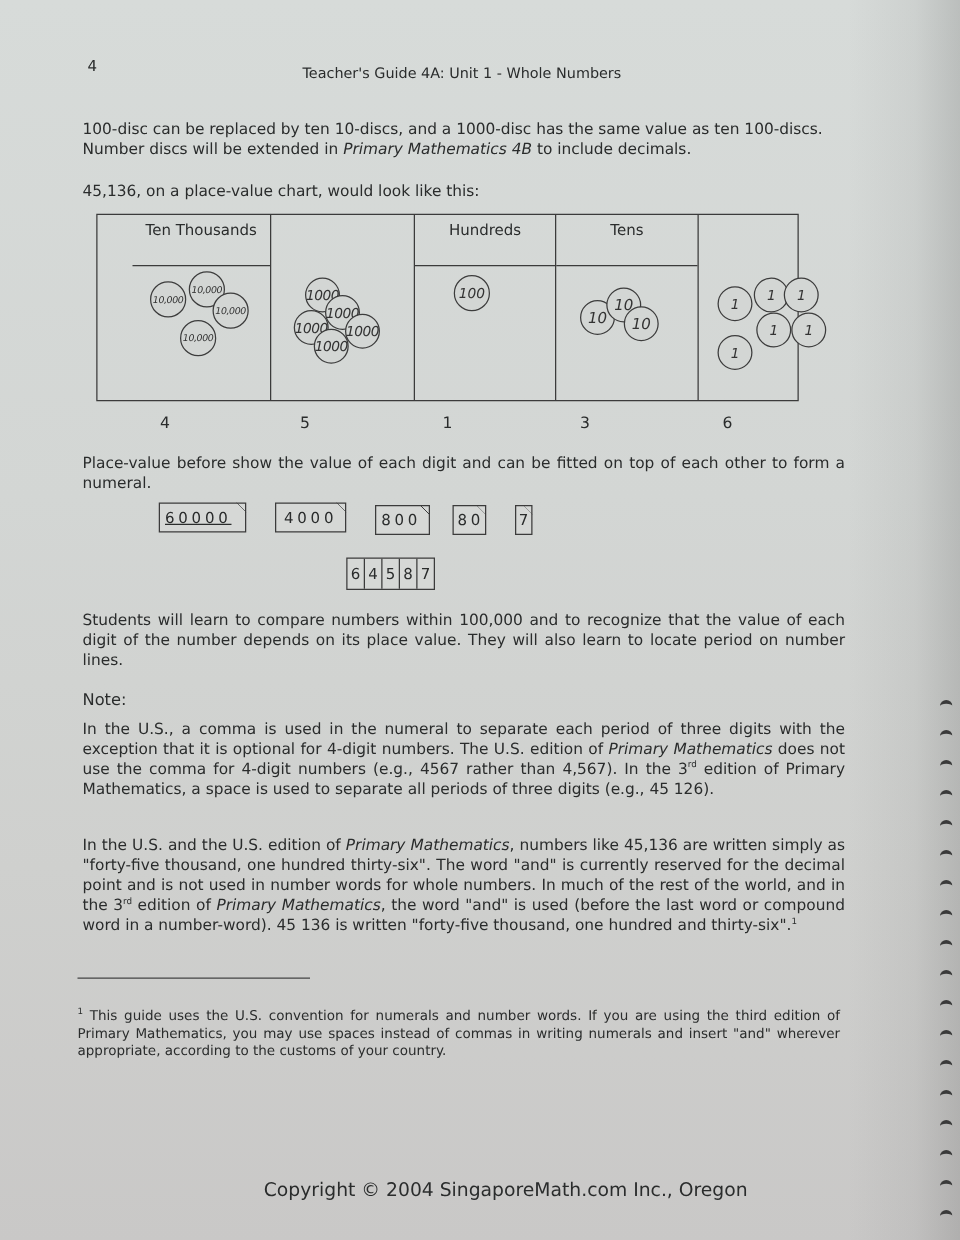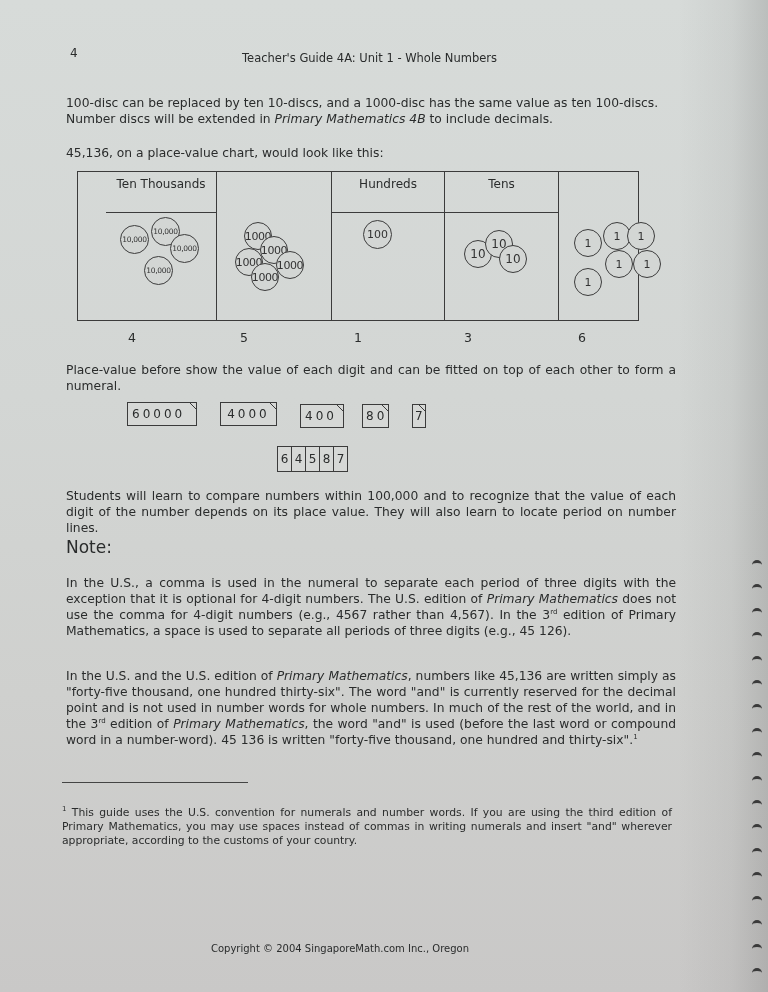--- a/index.html
+++ b/index.html
@@ -34,21 +34,21 @@
   }
   .pv-col { border-right:1.3px solid #3b3b3b; position:relative; }
   .pv-col:last-child { border-right:none; }
   .pv-head {
     height:41px; border-bottom:1.3px solid #3b3b3b; text-align:center;
     font-size:12px; line-height:15px; padding-top:5px; box-sizing:border-box;
   }
   .disc {
     position:absolute; border:1.4px solid #3c3c3c; border-radius:50%;
     background:#d3d6d4; display:flex; align-items:center; justify-content:center;
-    font-size:10px; color:#333; box-sizing:border-box;
+    font-size:10px; color:#333; box-sizing:border-box;font-style:italic;
   }
   .disc.d10k { width:29px; height:29px; font-size:7.5px; letter-spacing:-0.3px; }
   .disc.d1k { width:28px; height:28px; font-size:11px; letter-spacing:-0.4px; }
   .disc.d100 { width:29px; height:29px; font-size:11px; }
   .disc.d10 { width:28px; height:28px; font-size:12px; }
   .disc.d1 { width:28px; height:28px; font-size:11px; }
   .pv-digit { position:absolute; top:330px; font-size:12.5px; }
   
   .card {
     position:absolute; border:1.3px solid #3b3b3b; background:#d6d8d6;
@@ -56,24 +56,24 @@
     height:24px; line-height:18px;
   }
   .card::after {
     content:""; position:absolute; right:-1px; top:-1px; width:8px; height:8px;
     background:linear-gradient(45deg, transparent 48%, #3b3b3b 50%, transparent 54%);
   }
   .card-stack { position:absolute; left:277px; top:446px; display:flex; height:26px;
     border:1.3px solid #3b3b3b; box-sizing:border-box; background:#d6d8d6; }
   .card-stack span { width:13px; border-right:1.2px solid #3b3b3b; text-align:center; font-size:12px; line-height:24px; }
   .card-stack span:last-child { border-right:none; }
-  .note-label { position:absolute; left:66px; top:537px; font-size:17px; }
+  .note-label { position:absolute; left:66px; top:553px; font-size:13px; }
   .fn-rule { position:absolute; left:62px; top:782px; width:186px; border-top:1px solid #444; }
   .footnote { position:absolute; left:62px; top:790px; width:610px; font-size:10.8px; line-height:14px; text-align:justify;margin-top:16px; }
-  .copyright { position:absolute; left:211px; top:943px; font-size:10px; }
+  .copyright { position:absolute; left:211px; top:943px; font-size:15px; }
 </style>
 </head>
 <body>
 
 <div class="page">
   <div class="shade-right"></div>
   <div class="spiral">
     <span></span>
       <span></span>
       <span></span>
@@ -138,23 +138,23 @@
     </div>
   </div>
   <div class="pv-digit" style="left:128px;">4</div>
   <div class="pv-digit" style="left:240px;">5</div>
   <div class="pv-digit" style="left:354px;">1</div>
   <div class="pv-digit" style="left:464px;">3</div>
   <div class="pv-digit" style="left:578px;">6</div>
 
   <div class="para" style="top:362px;">Place-value before show the value of each digit and can be fitted on top of each other to form a numeral.</div>
 
-  <div class="card" style="left:127px;top:402px;width:70px;">60000</div>
+  <div class="card" style="left:127px;top:402px;width:70px;text-decoration:underline;">60000</div>
   <div class="card" style="left:220px;top:402px;width:57px;text-align:center;">4000</div>
-  <div class="card" style="left:300px;top:404px;width:44px;">400</div>
+  <div class="card" style="left:300px;top:404px;width:44px;">800</div>
   <div class="card" style="left:362px;top:404px;width:27px;padding:2px 3px;">80</div>
   <div class="card" style="left:412px;top:404px;width:14px;padding:2px 2px;letter-spacing:0;">7</div>
 
   <div class="card-stack">
     <span>6</span>
     <span>4</span>
     <span>5</span>
     <span>8</span>
     <span>7</span>
   </div>

